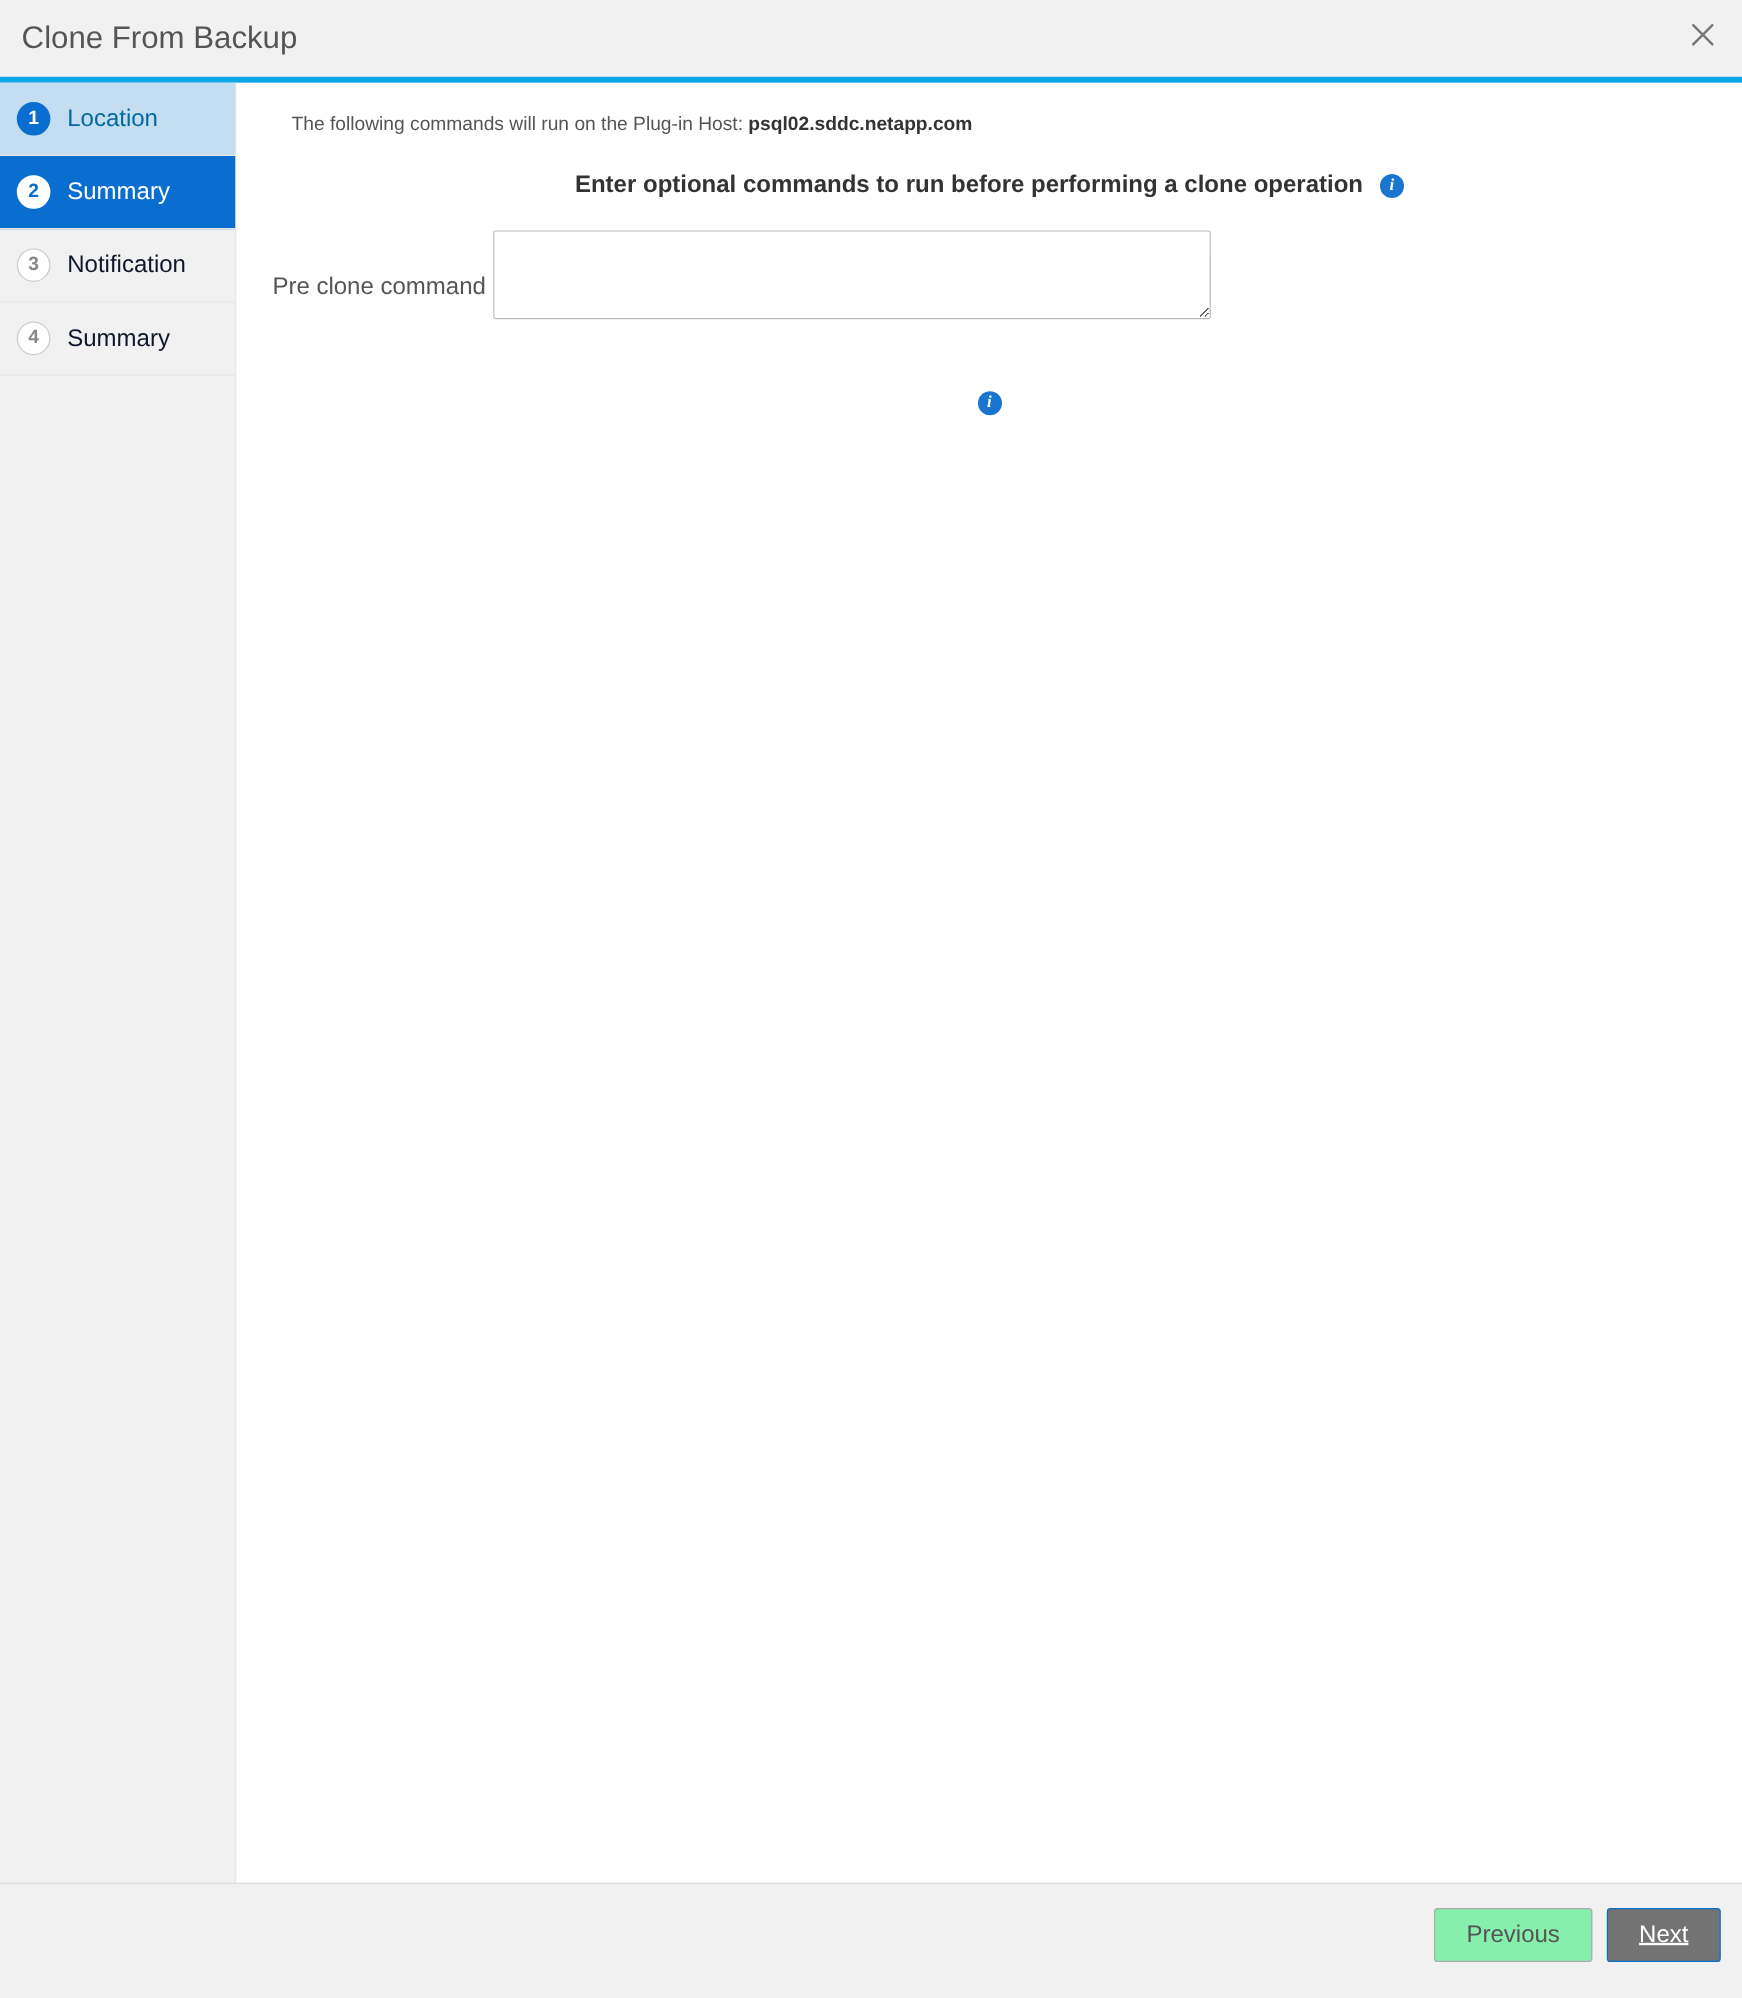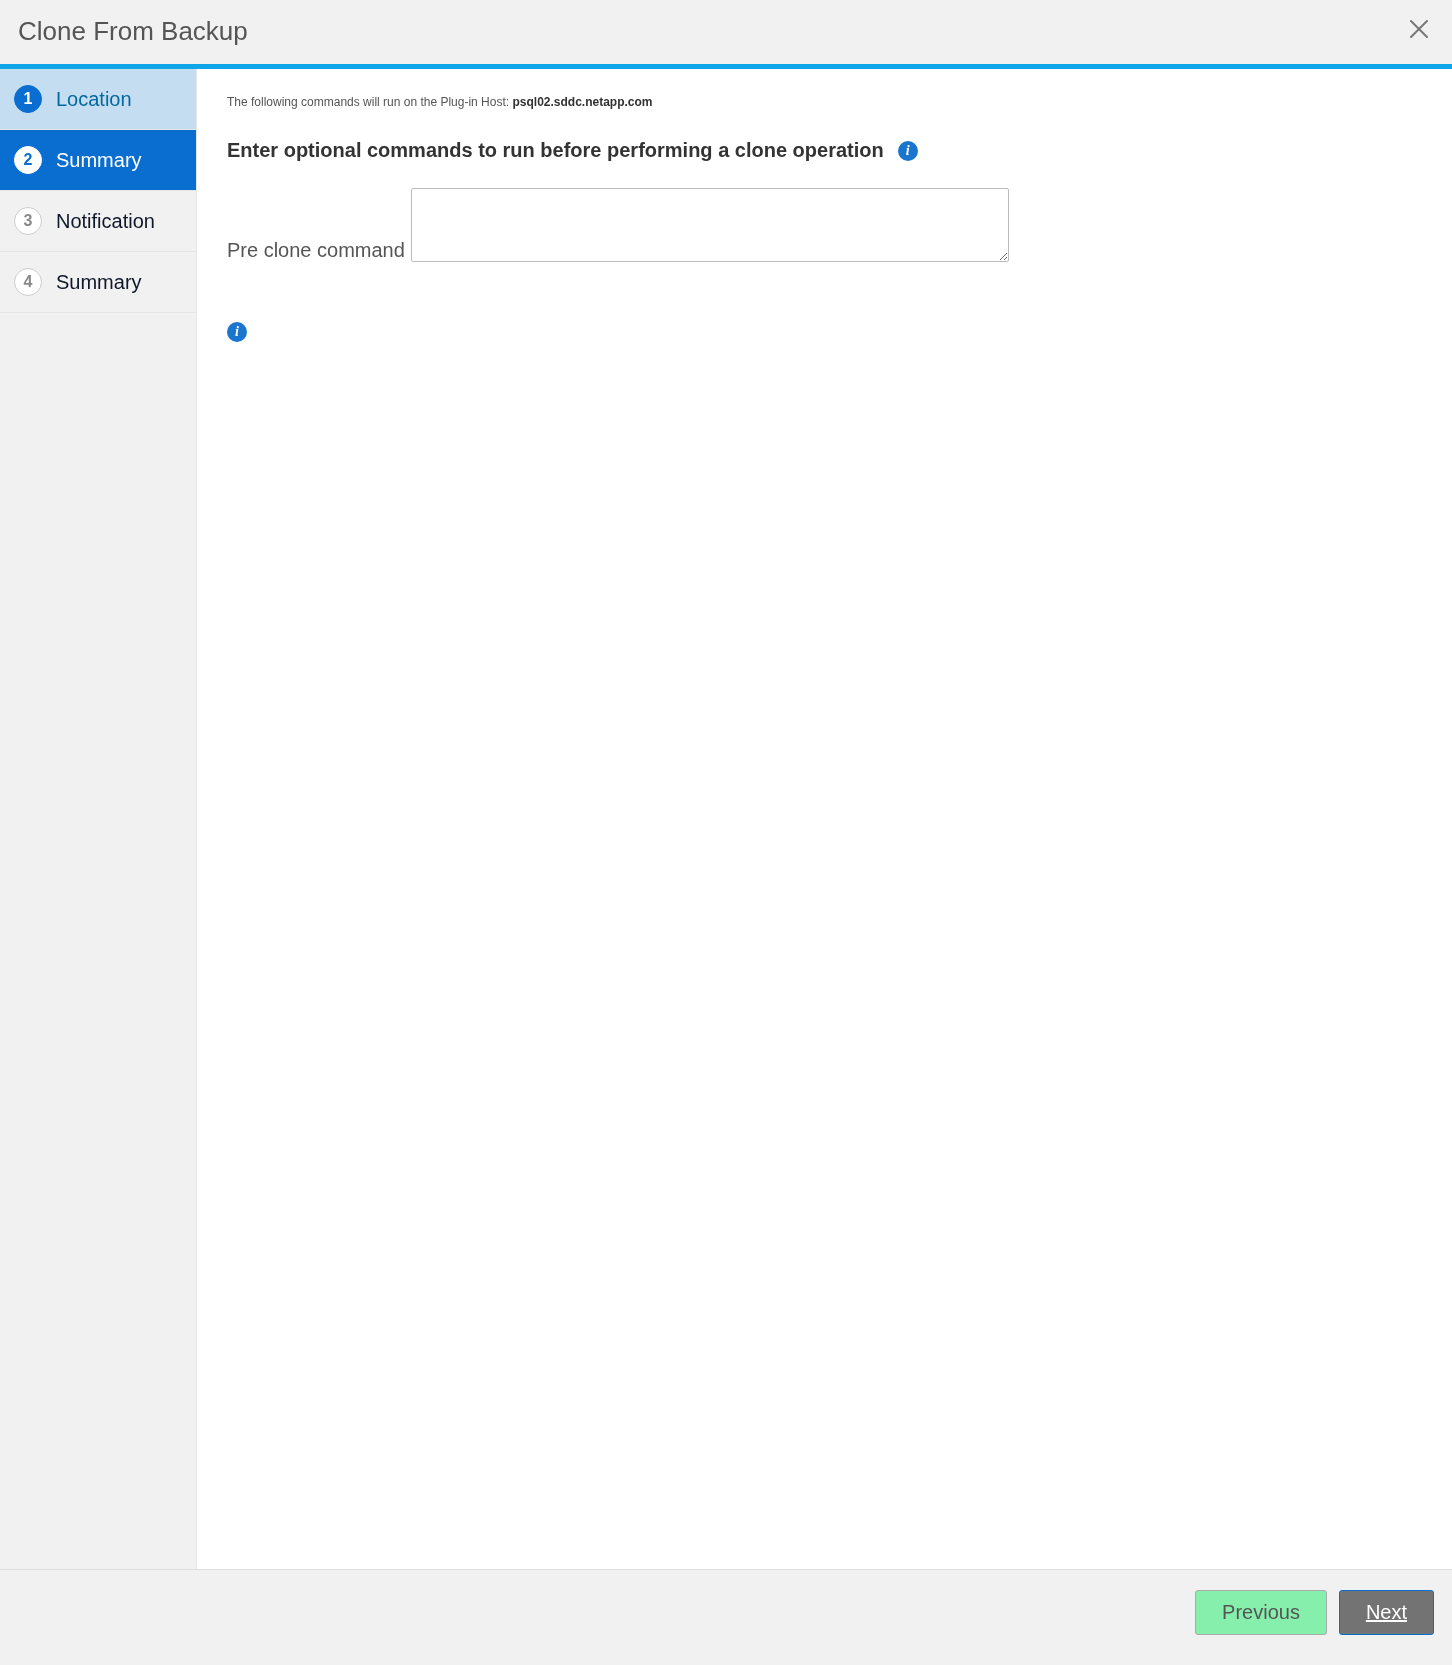--- a/index.html
+++ b/index.html
@@ -95,54 +95,56 @@
   .step.active .step-label { color: #fff; font-weight: 500; }
 
   
   .content {
     flex: 1;
     background: #fff;
     padding: 26px 30px;
     overflow: auto;
   }
   .intro-line {
-    font-size: 12px;
+    font-size: 16px;
     color: #555;
     margin-bottom: 30px;
+    margin-left: 16px;
   }
   .intro-line .host { font-weight: 700; color: #333; }
 
   .section-title {
     font-weight: 700;
     color: #333;
     font-size: 20px;
     margin-bottom: 26px;
     display: flex;
     align-items: center;
     gap: 14px;
+    justify-content: center;
   }
   .info-icon {
     width: 20px;
     height: 20px;
     border-radius: 50%;
     background: #1a75cf;
     color: #fff;
     font-size: 14px;
     font-weight: 700;
     font-style: italic;
     font-family: Georgia, serif;
     display: inline-flex;
     align-items: center;
     justify-content: center;
     cursor: pointer;
   }
 
   .form-row {
     display: flex;
-    align-items: flex-end;
+    align-items: center;
     gap: 6px;
     margin-bottom: 60px;
   }
   .form-label {
     font-size: 20px;
     color: #555;
     padding-top: 20px;
     white-space: nowrap;
   }
   textarea.cmd {

